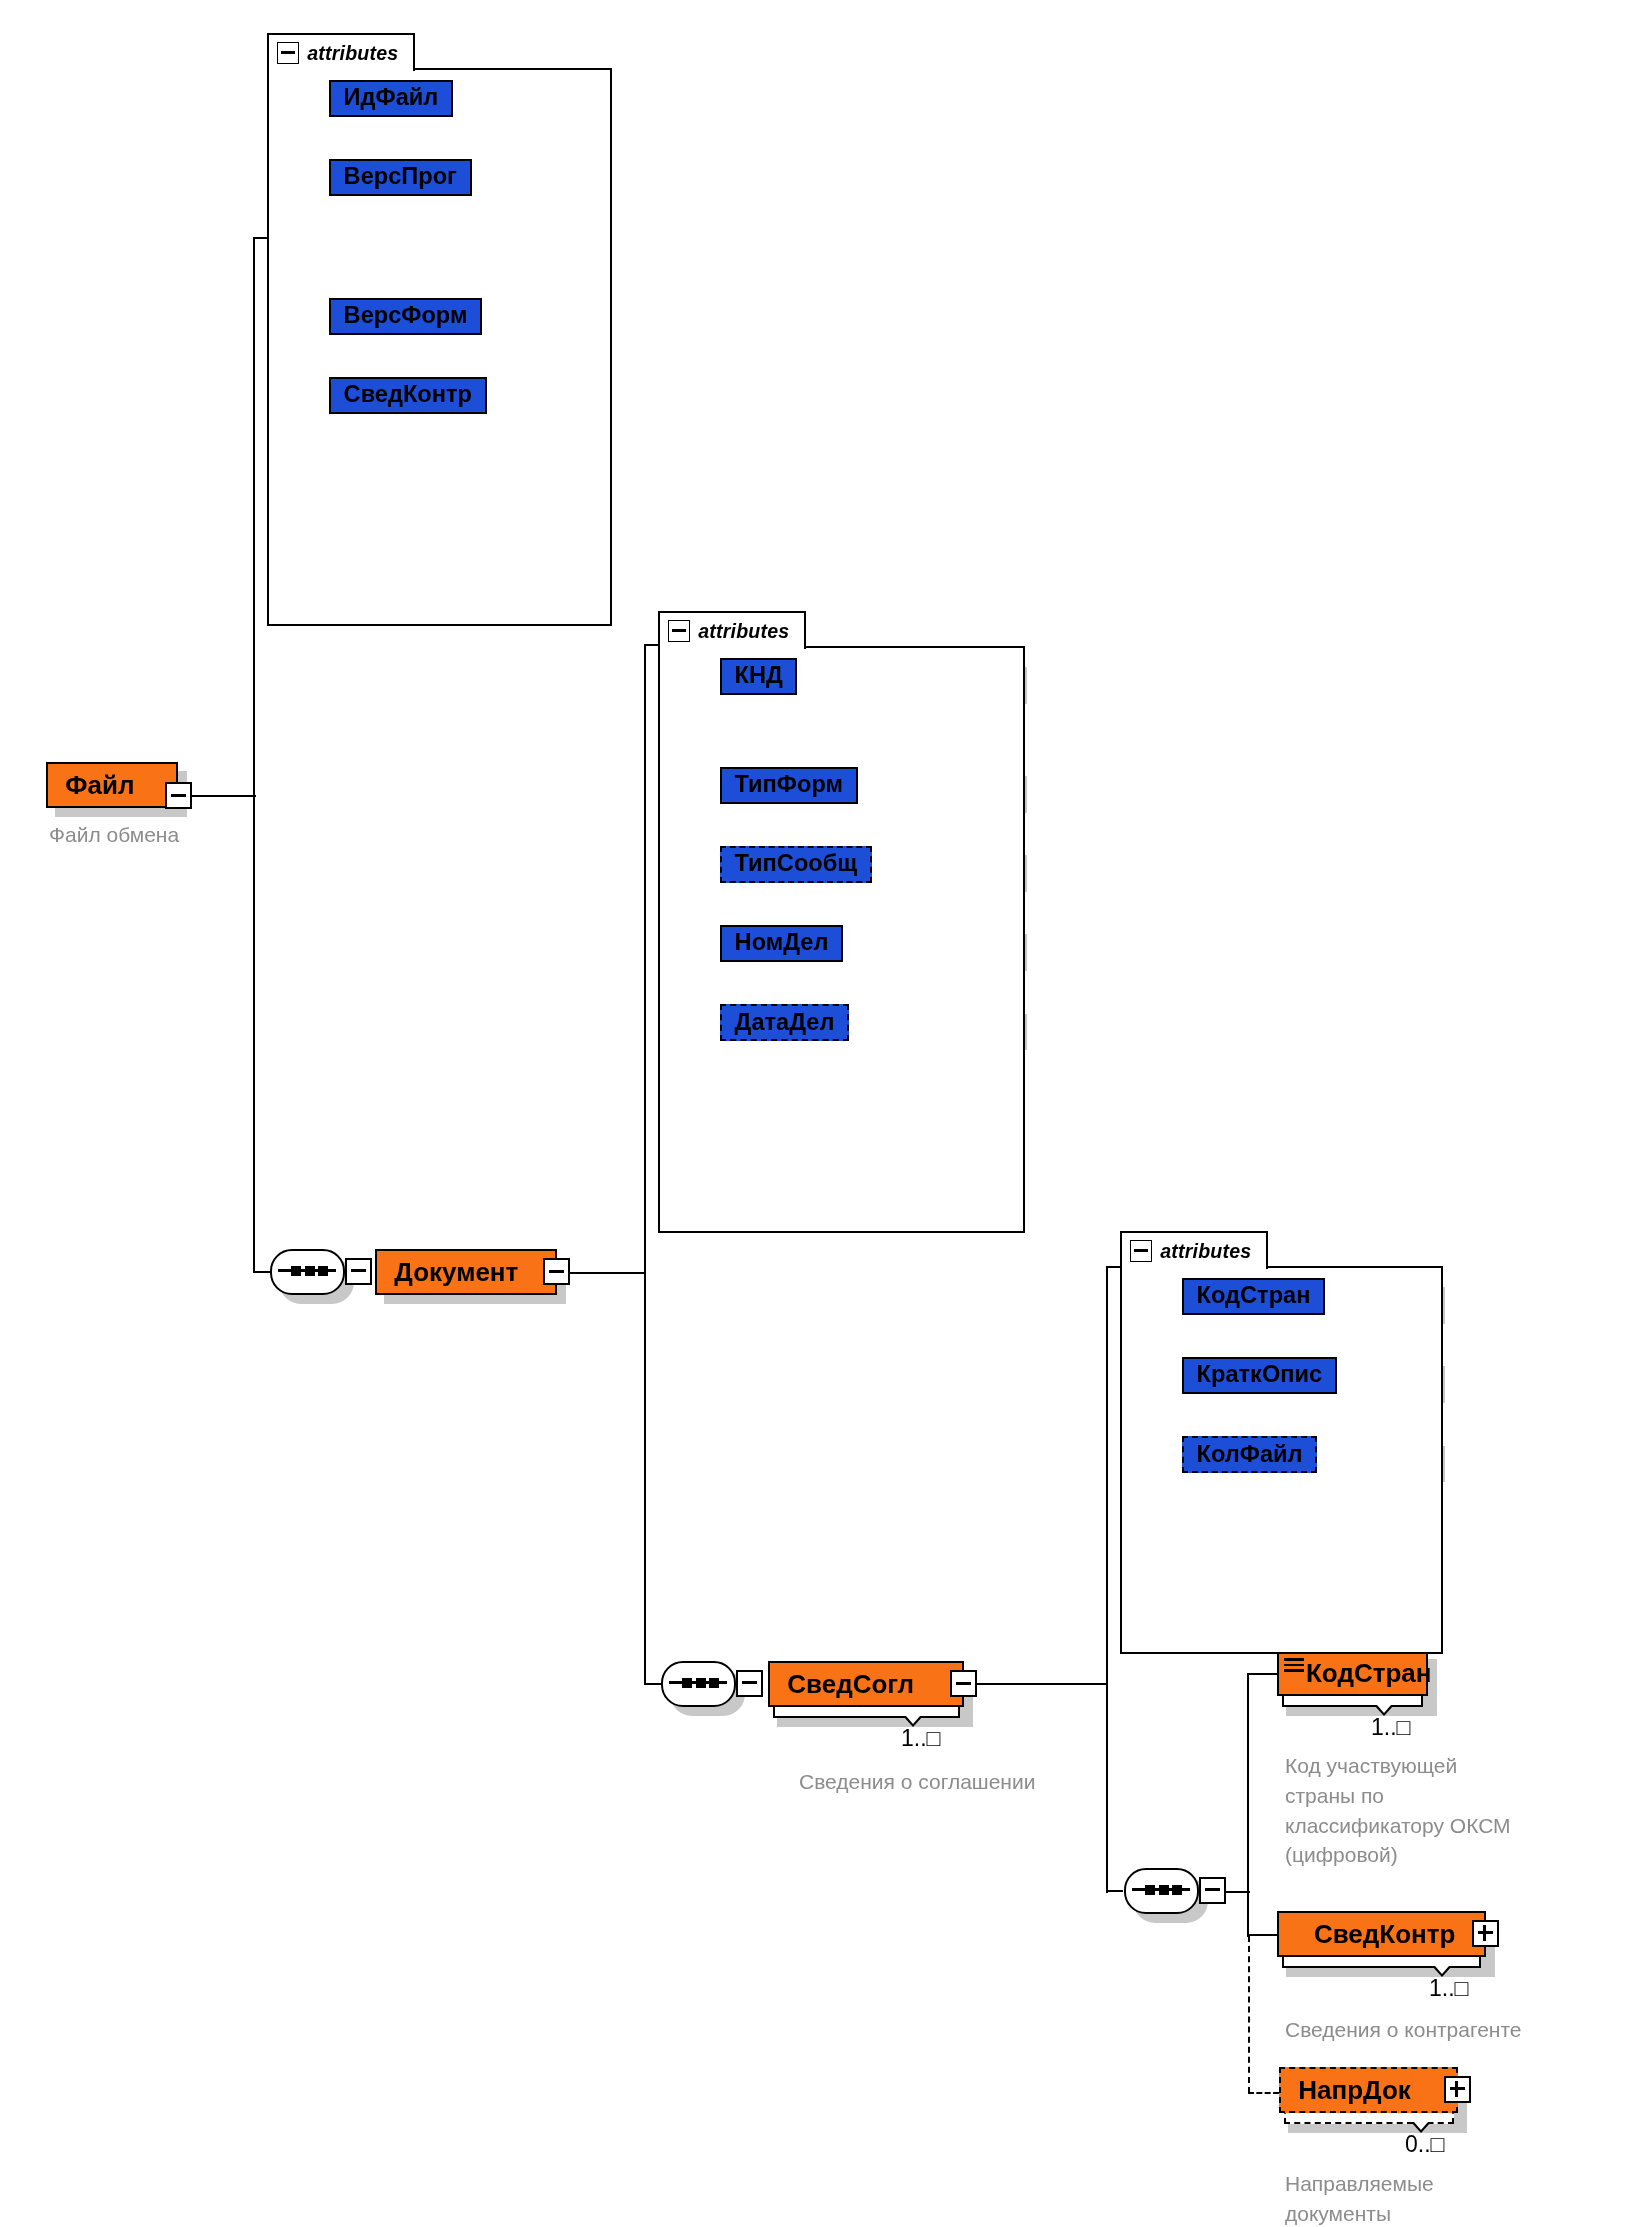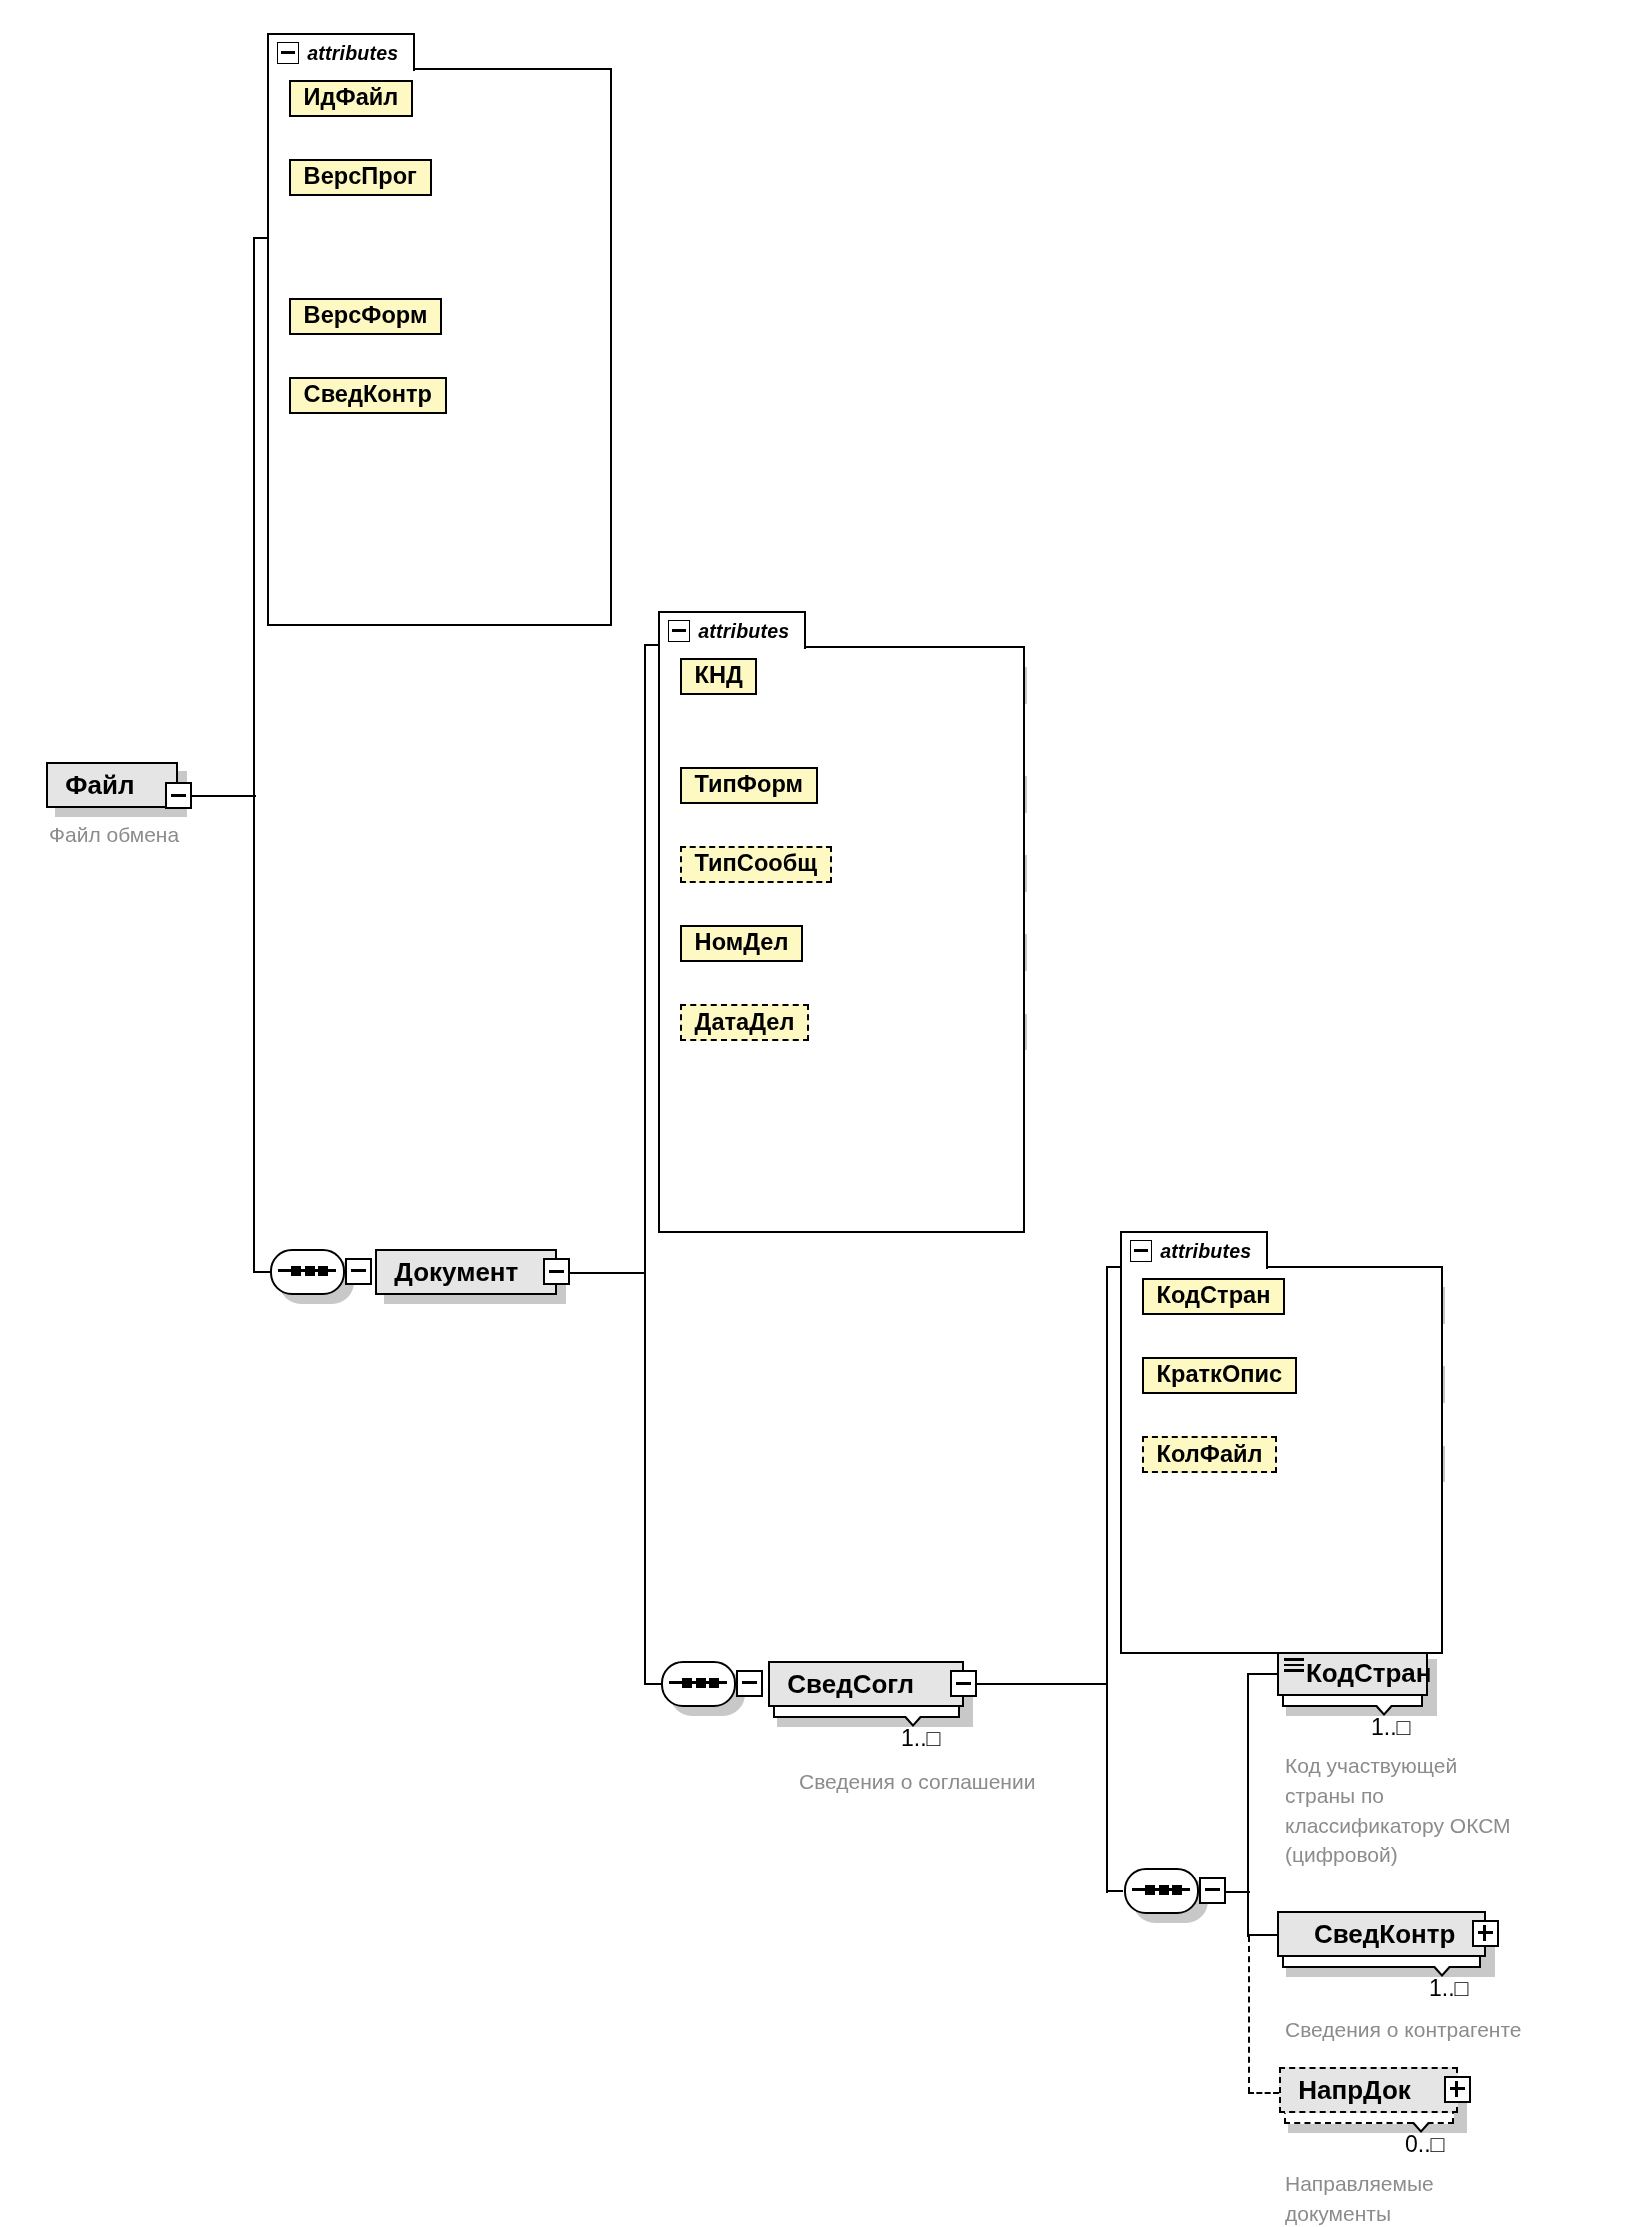--- a/index.html
+++ b/index.html
@@ -38,41 +38,41 @@
   }
   .attrbox .tab .lbl{
     font-style:italic;font-weight:bold;font-size:19.6px;color:#000;
     letter-spacing:0.2px;white-space:nowrap;
   }
 
   
   .attrlist{position:absolute;left:22px;top:46px;}
   .chip-wrap{position:relative;margin-bottom:4.7px;}
   .chip{
-    display:inline-block;border:2.4px solid #000;background:#fef9c3;
+    display:inline-block;border:2.4px solid #000;background:#1d4ed8;
     font-weight:bold;font-size:23.6px;color:#000;
     padding:2.4px 12.6px 3.9px 12.6px;position:relative;z-index:2;
-    white-space:nowrap;line-height:1.12;
+    white-space:nowrap;line-height:1.12;margin-left:40px;
   }
   .chip.opt{border-style:dashed;}
   .chip-wrap:after{
     content:"";position:absolute;background:#c8c8c8;z-index:1;
     left:9.4px;top:9.4px;width:calc(100% - 0px);height:100%;
   }
   .chip-shadow{position:absolute;background:#c8c8c8;z-index:1;}
   .desc{
     font-size:21px;color:#8c8c8c;line-height:1.42;
     margin:4.7px 0 7.9px 0;white-space:pre-line;max-width:338px;
   }
 
   
   .node{position:absolute;}
   .node .nshadow{position:absolute;left:9.4px;top:9.4px;background:#c8c8c8;}
   .node .nbox{
-    position:absolute;left:0;top:0;border:2.4px solid #000;background:#e5e5e5;
+    position:absolute;left:0;top:0;border:2.4px solid #000;background:#f97316;
     box-sizing:border-box;display:flex;align-items:center;
     font-weight:bold;font-size:26px;color:#000;white-space:nowrap;
   }
   .node .nbox.dashed{border-style:dashed;}
   .node .nlabel{padding:0 11px 0 17.3px;}
   .node .repeat{
     position:absolute;border:2.4px solid #000;border-top:none;background:#fff;
     box-sizing:border-box;
   }
   .node .repeat.dashed{border-style:dashed;}

